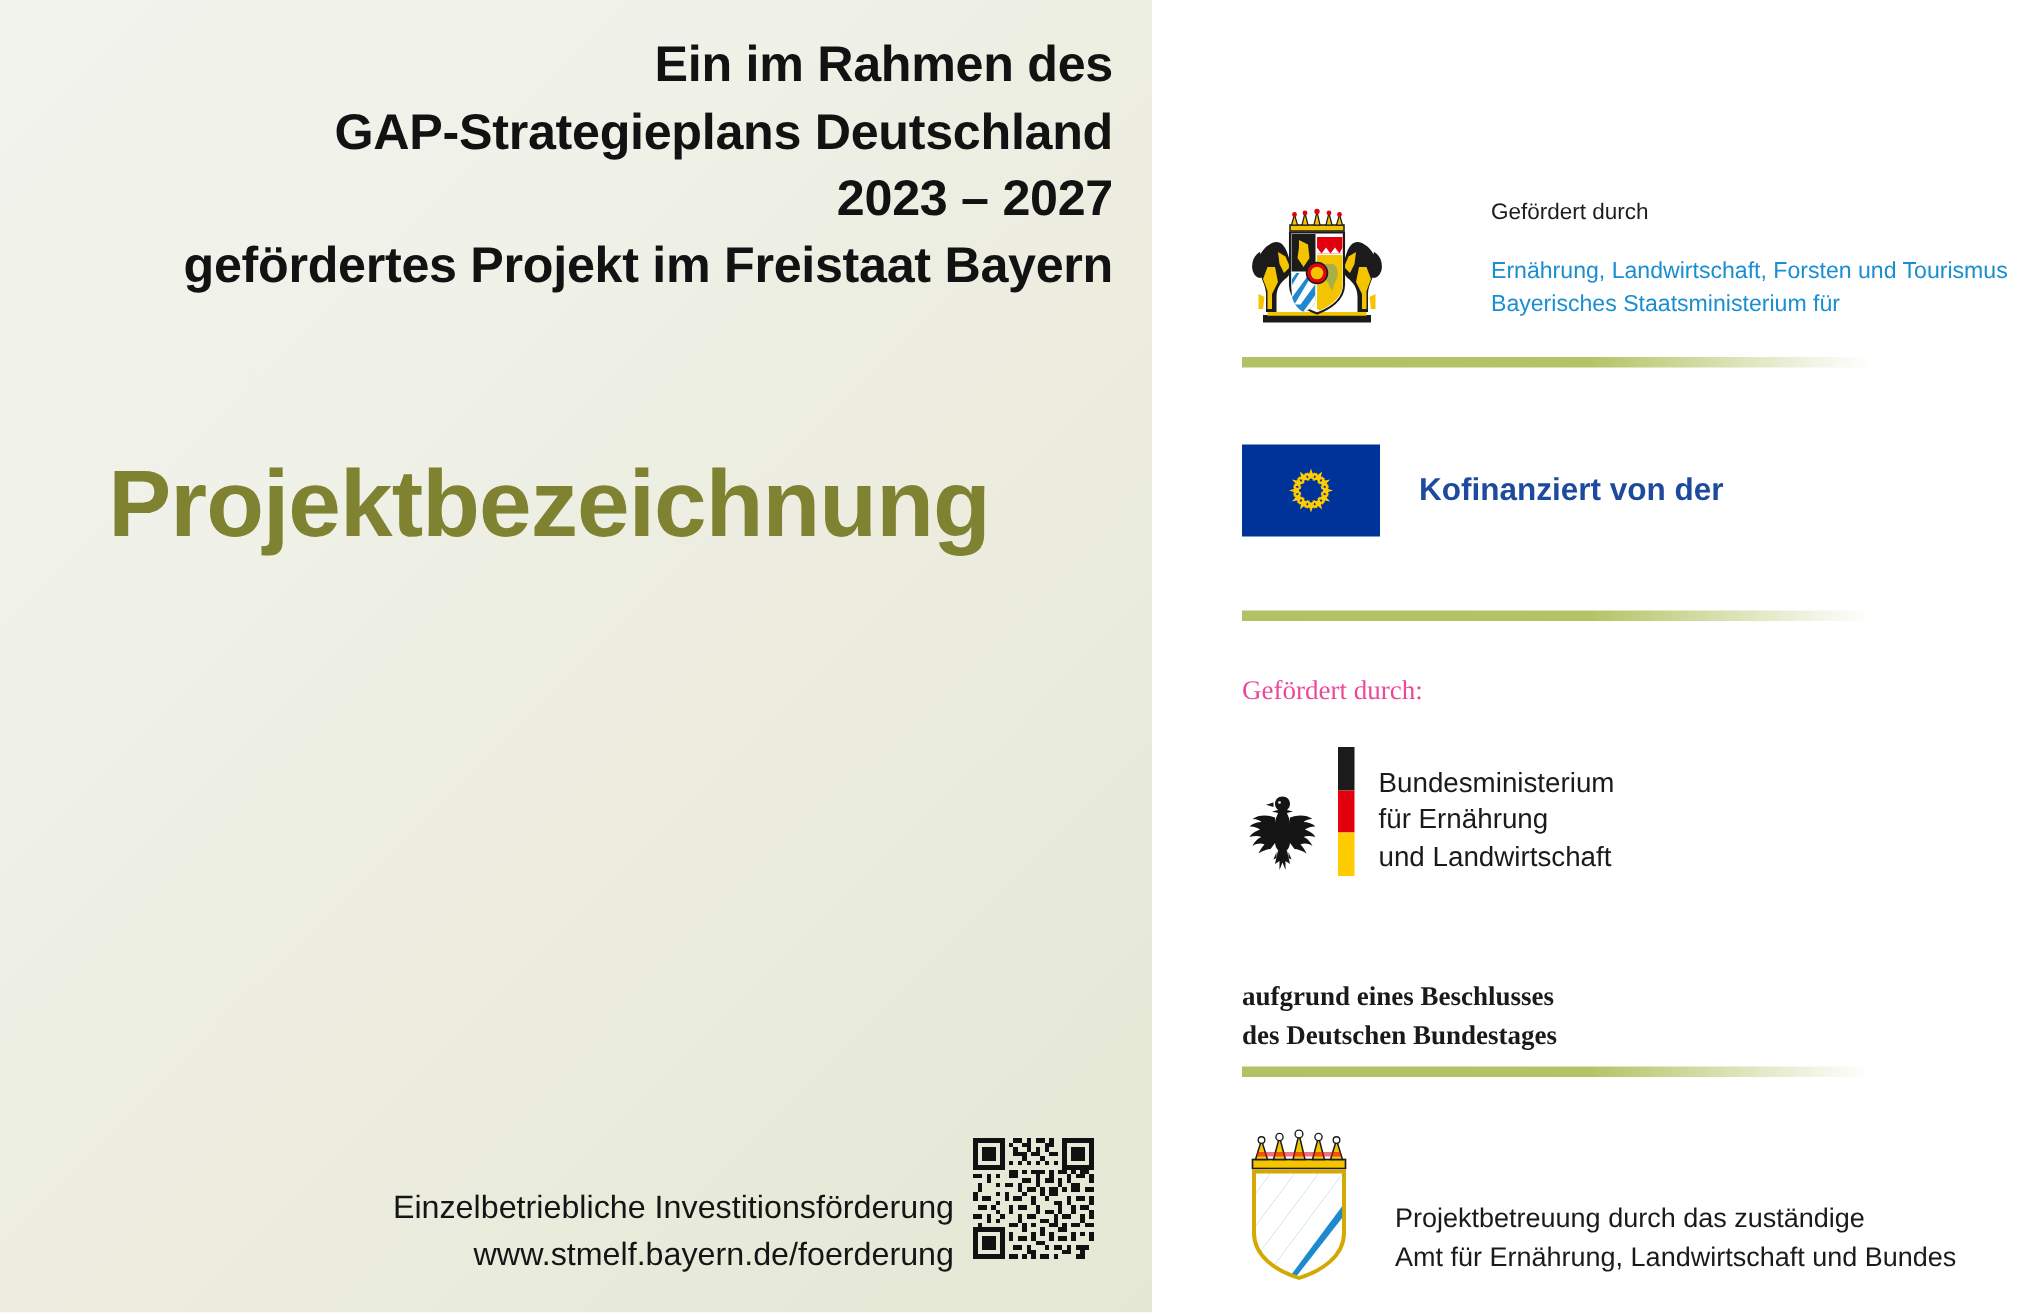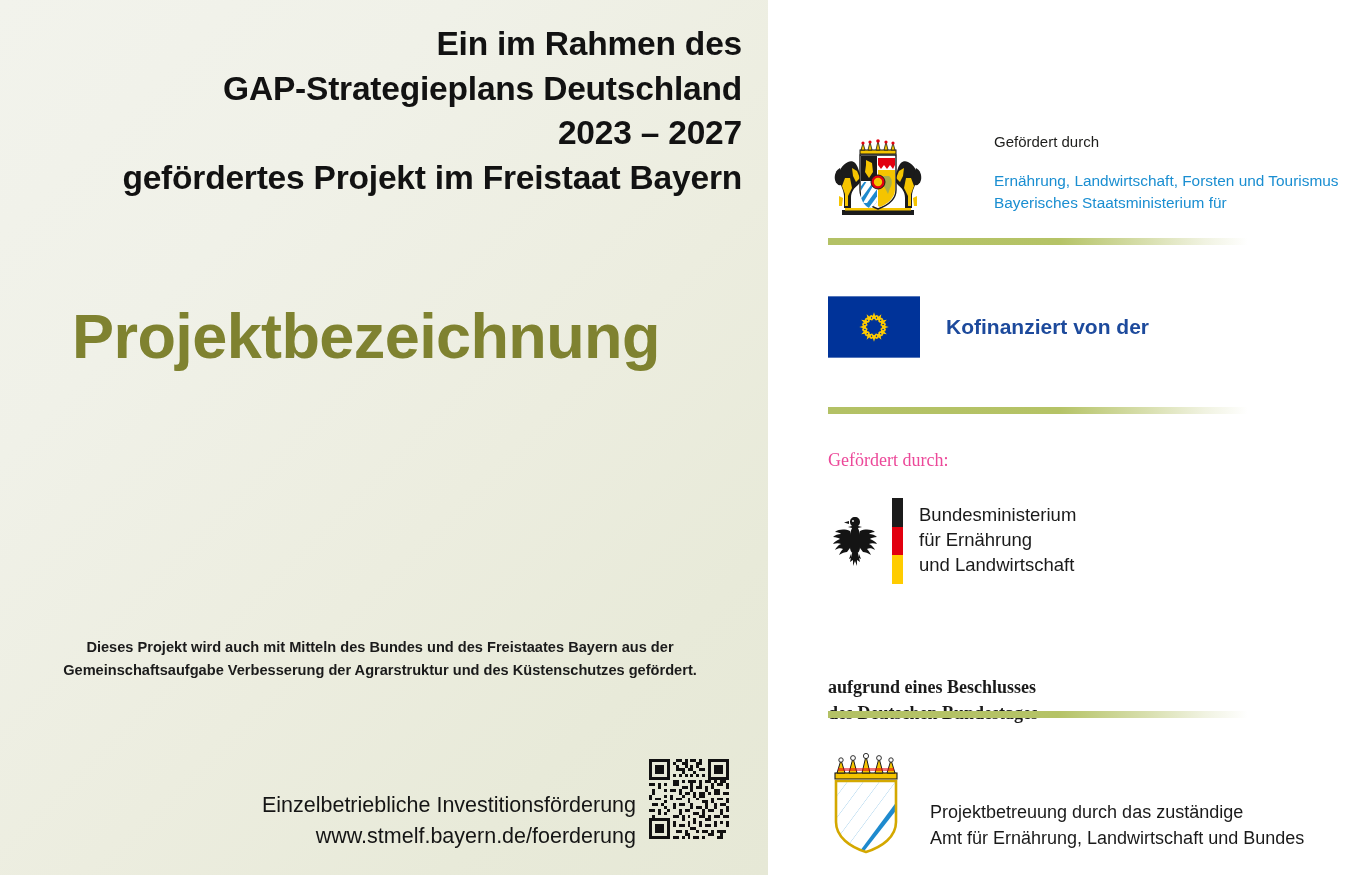--- a/index.html
+++ b/index.html
@@ -102,35 +102,35 @@
     font-size:21px;line-height:1.28;font-weight:700;color:#1d4a9c;
   }
   .eu-text div{white-space:nowrap;}
 
   
   .lbl-gefoerdert2{
     position:absolute;left:60px;top:450px;
     font-family:"Liberation Serif", serif;
     font-size:18px;color:#ec4899;
   }
-  .blk-bmel{position:absolute;left:60px;top:496px;display:flex;align-items:center;}
+  .blk-bmel{position:absolute;left:60px;top:496px;display:flex;align-items:flex-end;}
   .bmel-eagle{width:54px;height:56px;flex:0 0 auto;margin-top:4px;}
   .bmel-bar{width:11px;height:86px;flex:0 0 auto;margin-left:10px;margin-top:2px;}
   .bmel-bar span{display:block;width:100%;height:33.34%;}
   .bmel-bar .b1{background:#1b1b1b;}
   .bmel-bar .b2{background:#e2000f;}
   .bmel-bar .b3{background:#ffcc00;}
   .bmel-name{
     margin-left:16px;
     font-size:18.5px;line-height:1.34;color:#1a1a1a;font-weight:400;
     padding-top:1px;
   }
   .bmel-name div{white-space:nowrap;}
   .bundestag{
-    position:absolute;left:60px;top:675px;
+    position:absolute;left:60px;top:652px;
     font-family:"Liberation Serif", serif;
     font-size:18px;line-height:1.42;color:#1a1a1a;font-weight:700;
   }
   .bundestag div{white-space:nowrap;}
 
   
   .blk-aelf{position:absolute;left:60px;top:752px;display:flex;align-items:center;}
   .aelf-shield{width:76px;height:104px;flex:0 0 auto;}
   .aelf-text{
     margin-left:26px;
@@ -147,24 +147,20 @@
 
     <div class="headline">
       <div>Ein im Rahmen des</div>
       <div>GAP-Strategieplans Deutschland</div>
       <div>2023 – 2027</div>
       <div>gefördertes Projekt im Freistaat Bayern</div>
     </div>
 
     <div class="project-title">Projektbezeichnung</div>
 
-    <div class="fineprint">
-      <div>Dieses Projekt wird auch mit Mitteln des Bundes und des Freistaates Bayern aus der</div>
-      <div>Gemeinschaftsaufgabe Verbesserung der Agrarstruktur und des Küstenschutzes gefördert.</div>
-    </div>
 
     <div class="bottom-left">
       <div>Einzelbetriebliche Investitionsförderung</div>
       <div>www.stmelf.bayern.de/foerderung</div>
     </div>
 
     <div class="qr-wrap">
       <svg viewBox="0 0 29 29" shape-rendering="crispEdges">
         <g fill="#111111">
 

